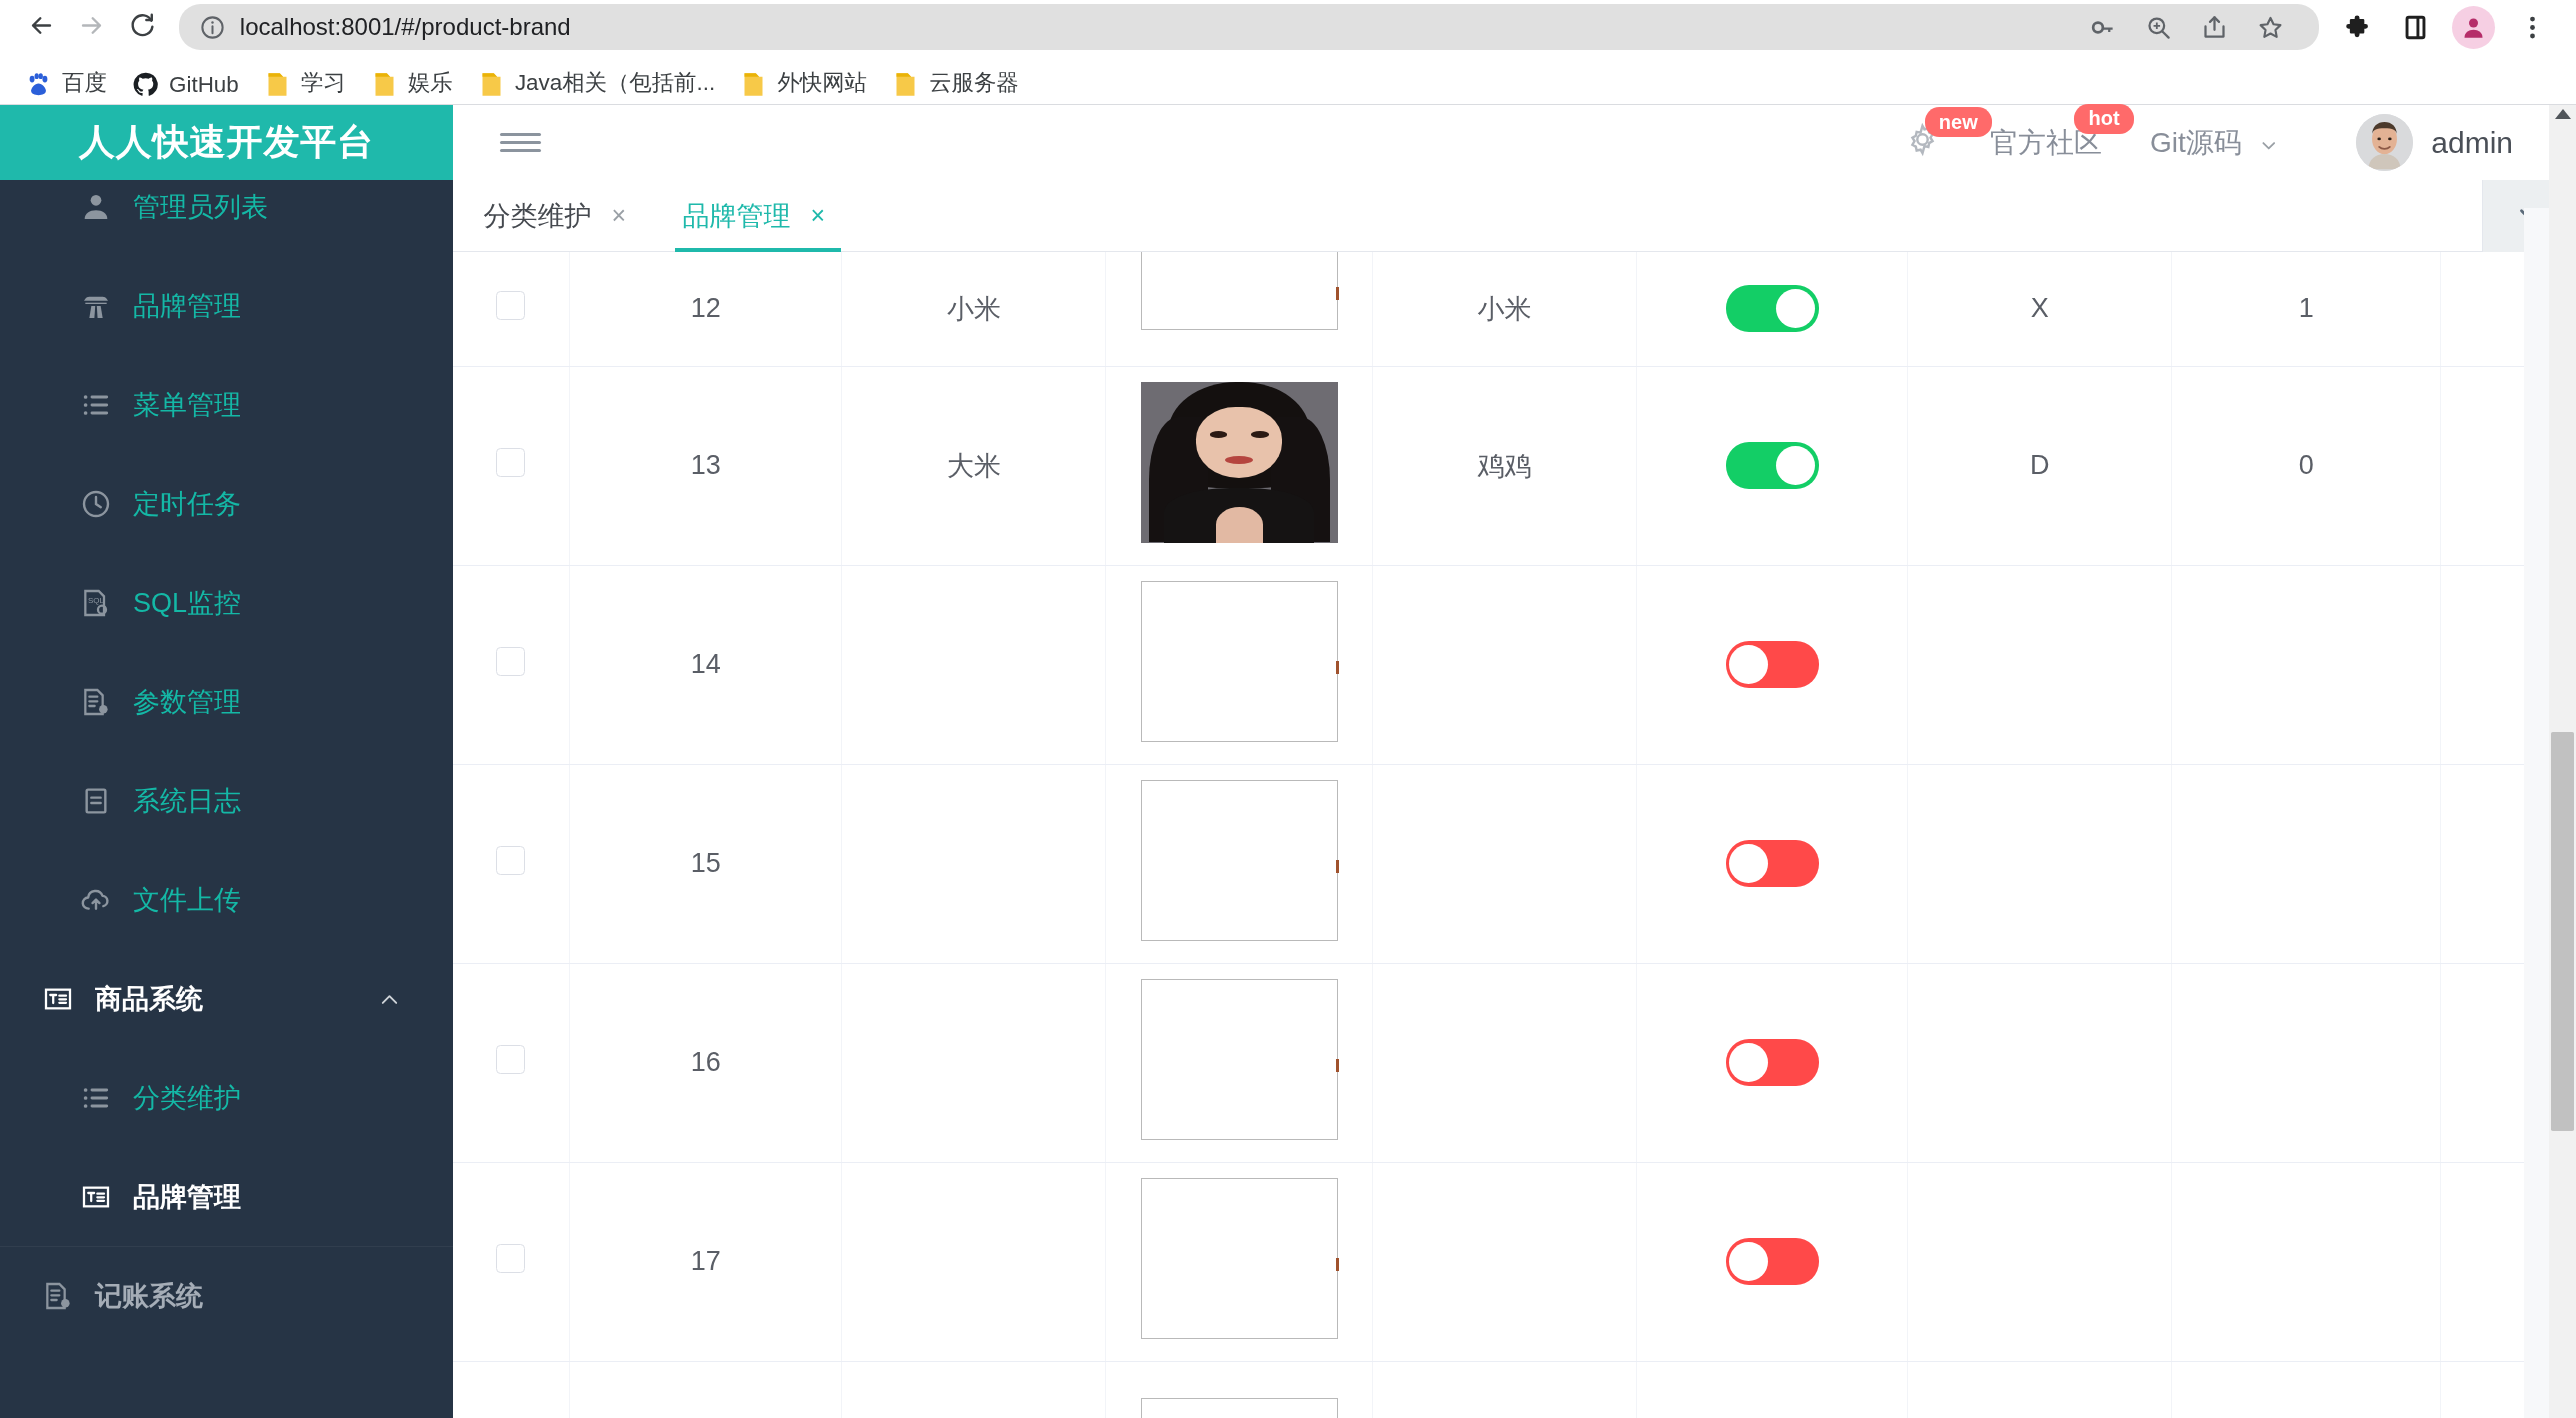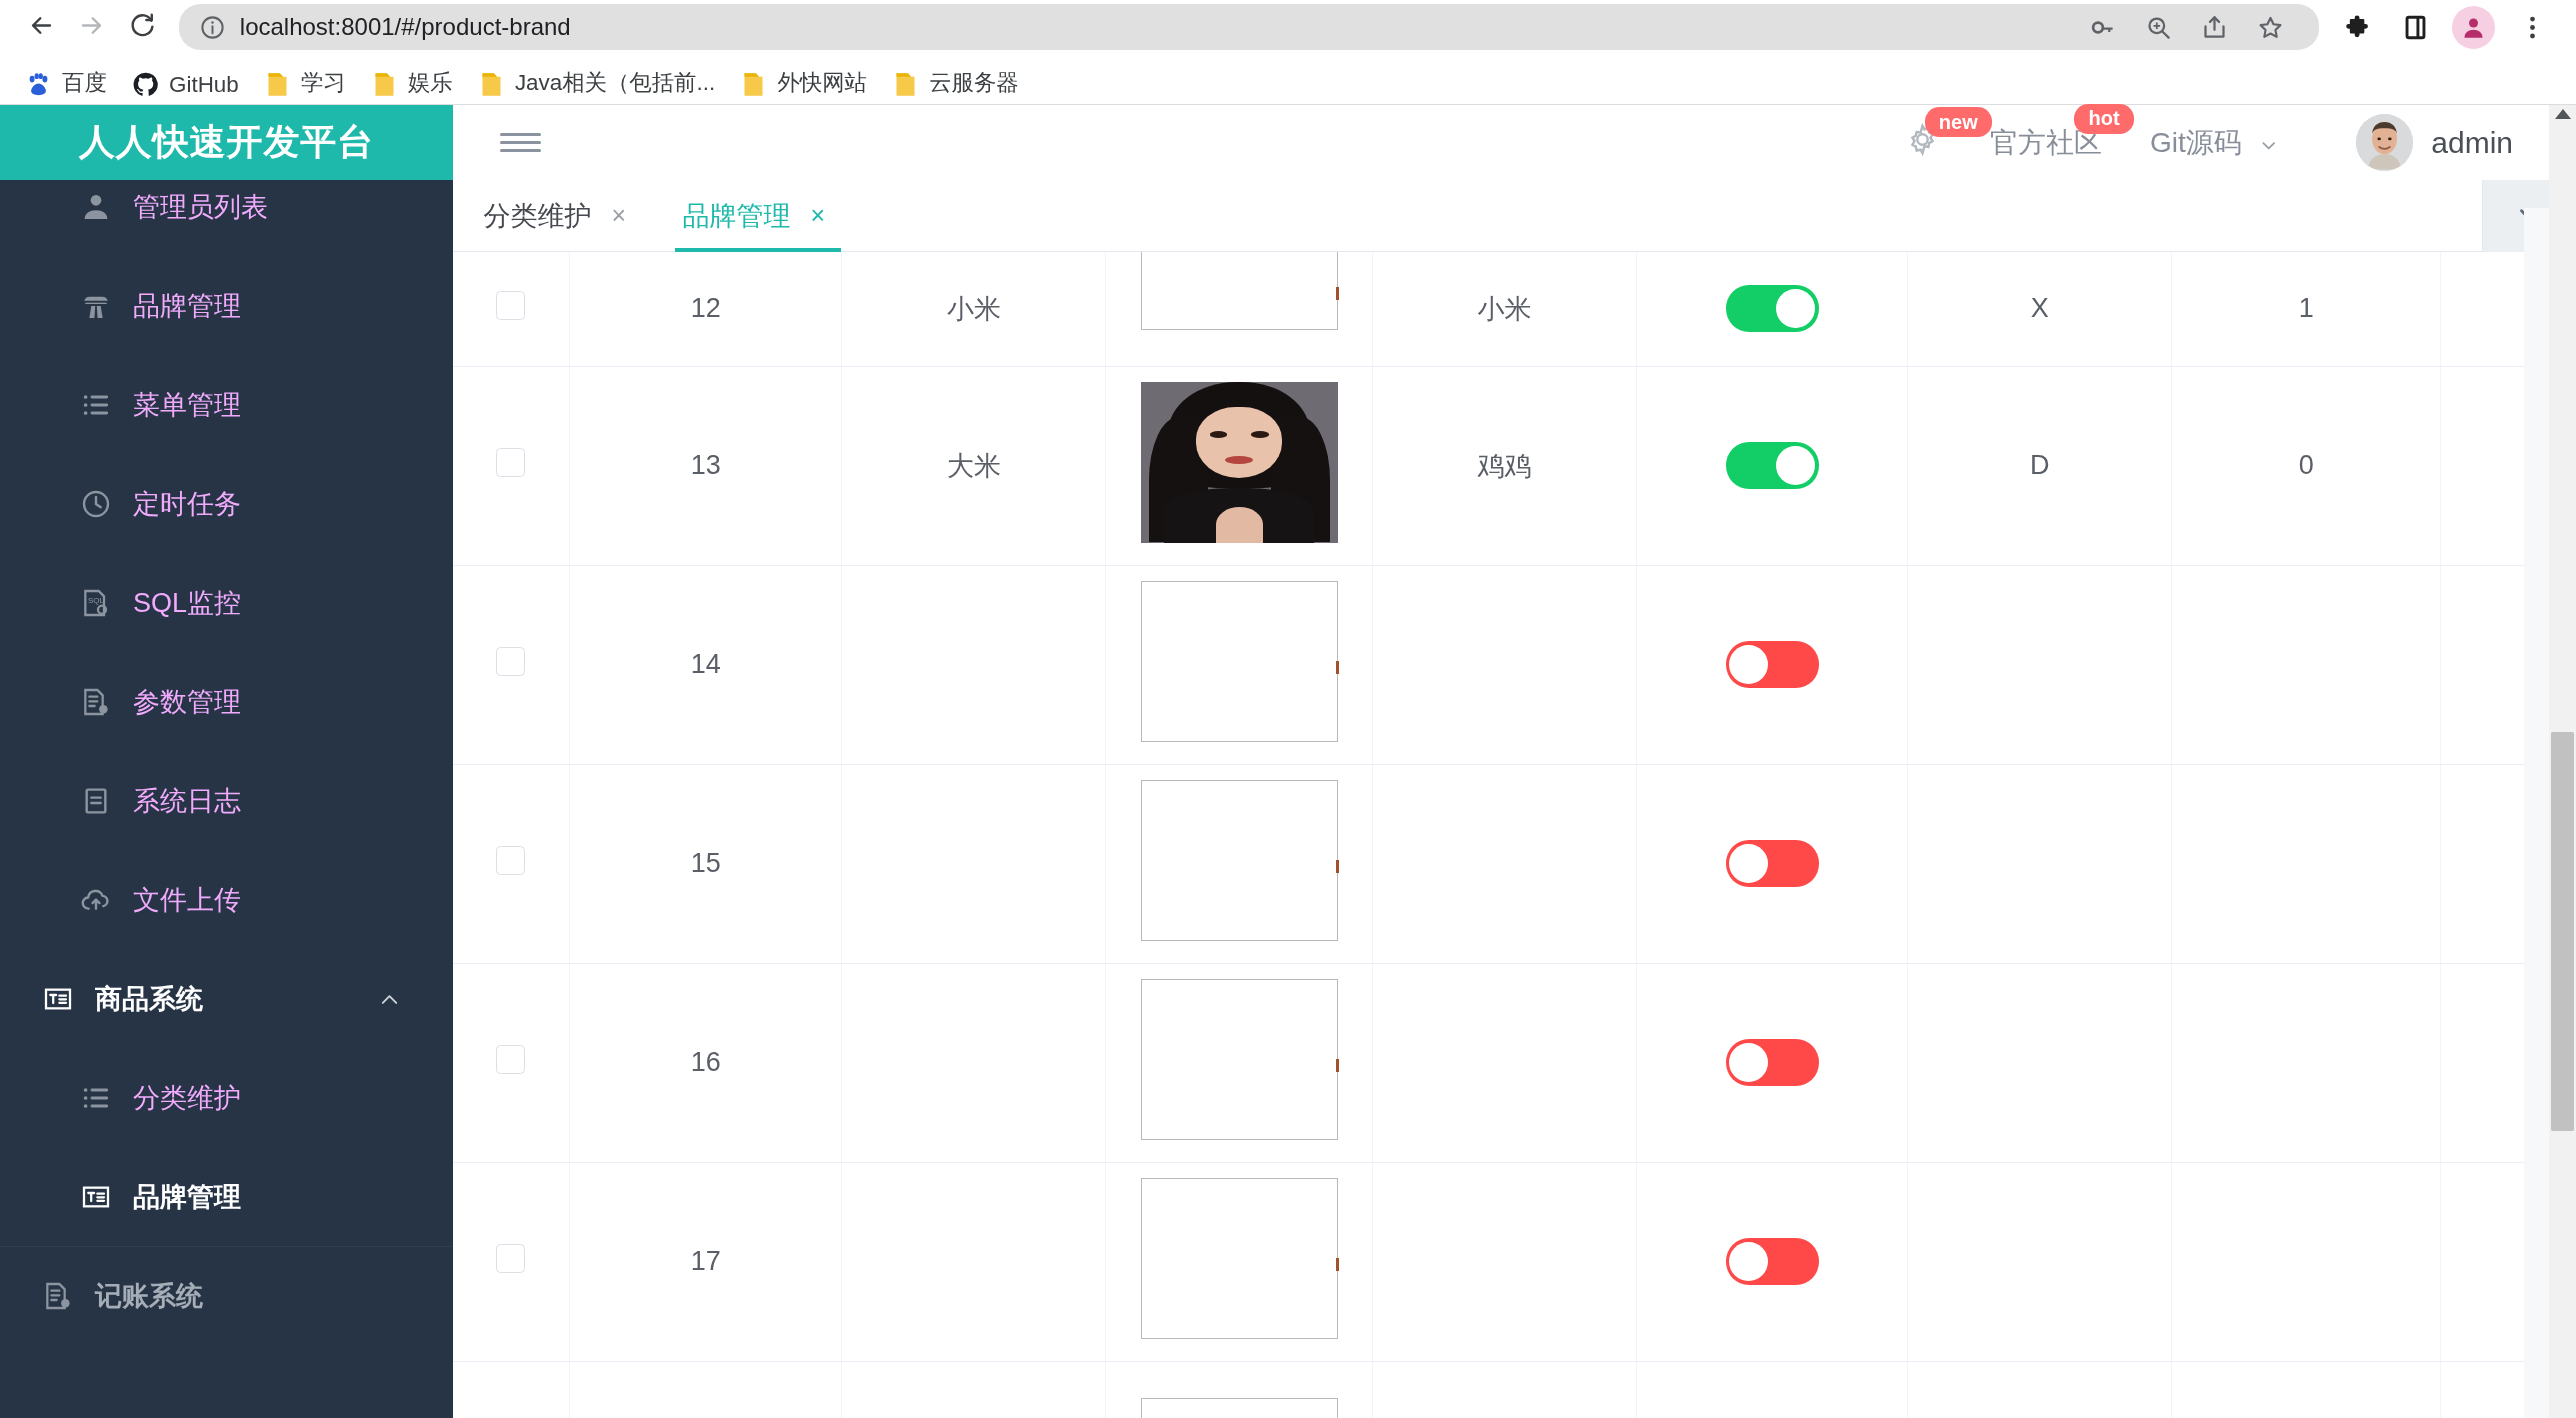--- a/index.html
+++ b/index.html
@@ -71,21 +71,21 @@
     overflow: hidden; height: 1315px;
   }
   .logo {
     height: 75px; background: #20b2aa; background: #1fb9ab;
     display: flex; align-items: center; justify-content: center;
     color: #fff; font-size: 36px; font-weight: bold; letter-spacing: 0.9px;
   }
   .menu { padding-top: 0; }
   .menu-item {
     display: flex; align-items: center; height: 99px;
-    padding-left: 79px; color: #f0abfc; font-size: 27px;
+    padding-left: 79px; color: #14b8a6; font-size: 27px;
     position: relative; cursor: pointer;
   }
   .menu-item .mi-ico { width: 34px; height: 34px; margin-right: 20px; flex: none; display:flex;align-items:center;justify-content:center;}
   .menu-item .mi-ico svg { width: 32px; height: 32px; }
   .menu-item.group { padding-left: 41px; color: #fff; font-weight: bold; }
   .menu-item.sub { padding-left: 79px; }
   .menu-item.active { color: #fff; font-weight: bold; }
   .menu-item .chev {
     position: absolute; right: 52px; top: 50%; transform: translateY(-50%);
     width: 23px; height: 23px;

